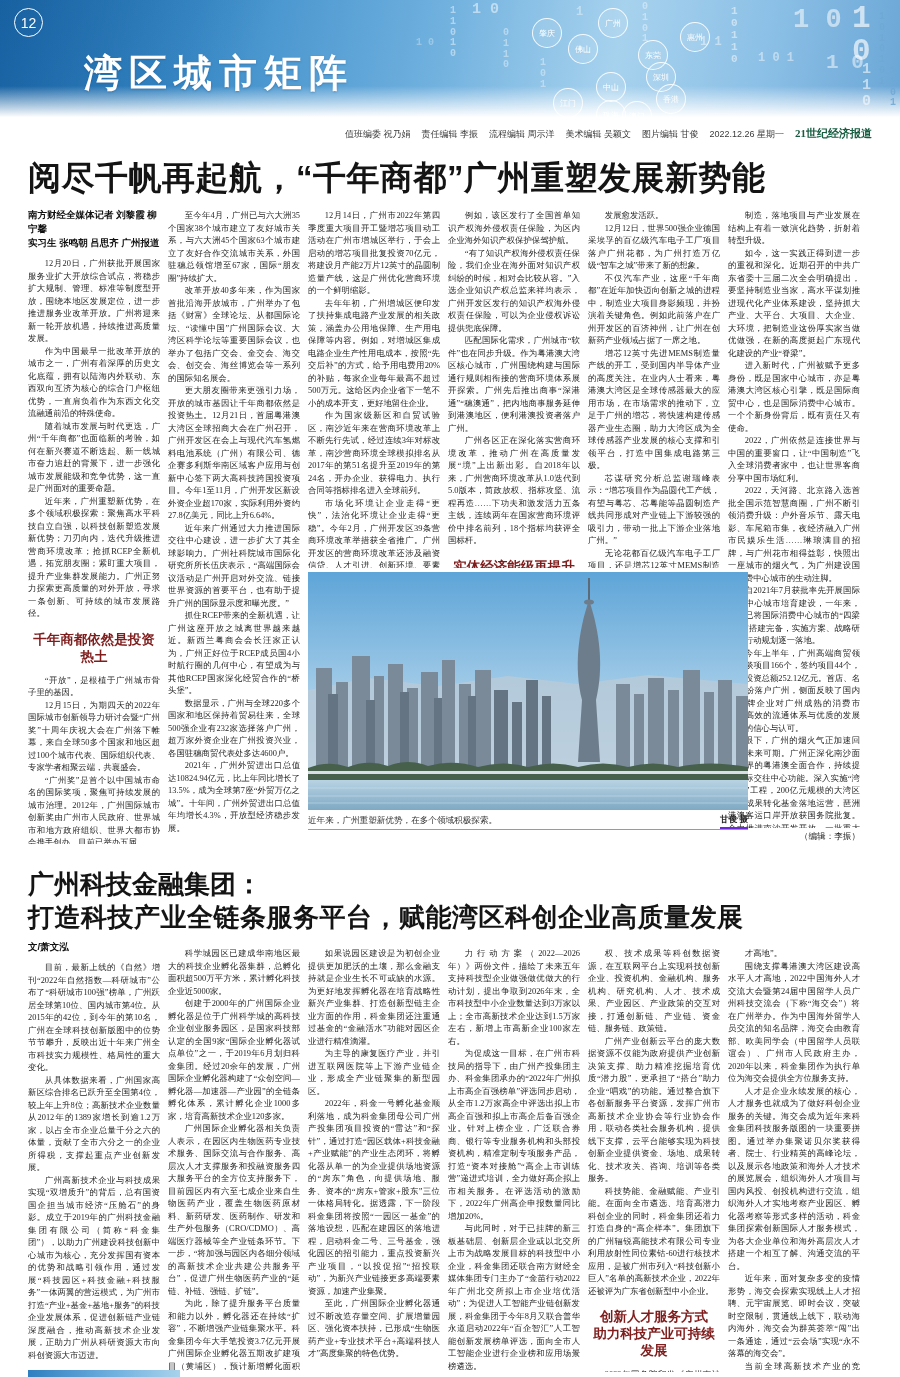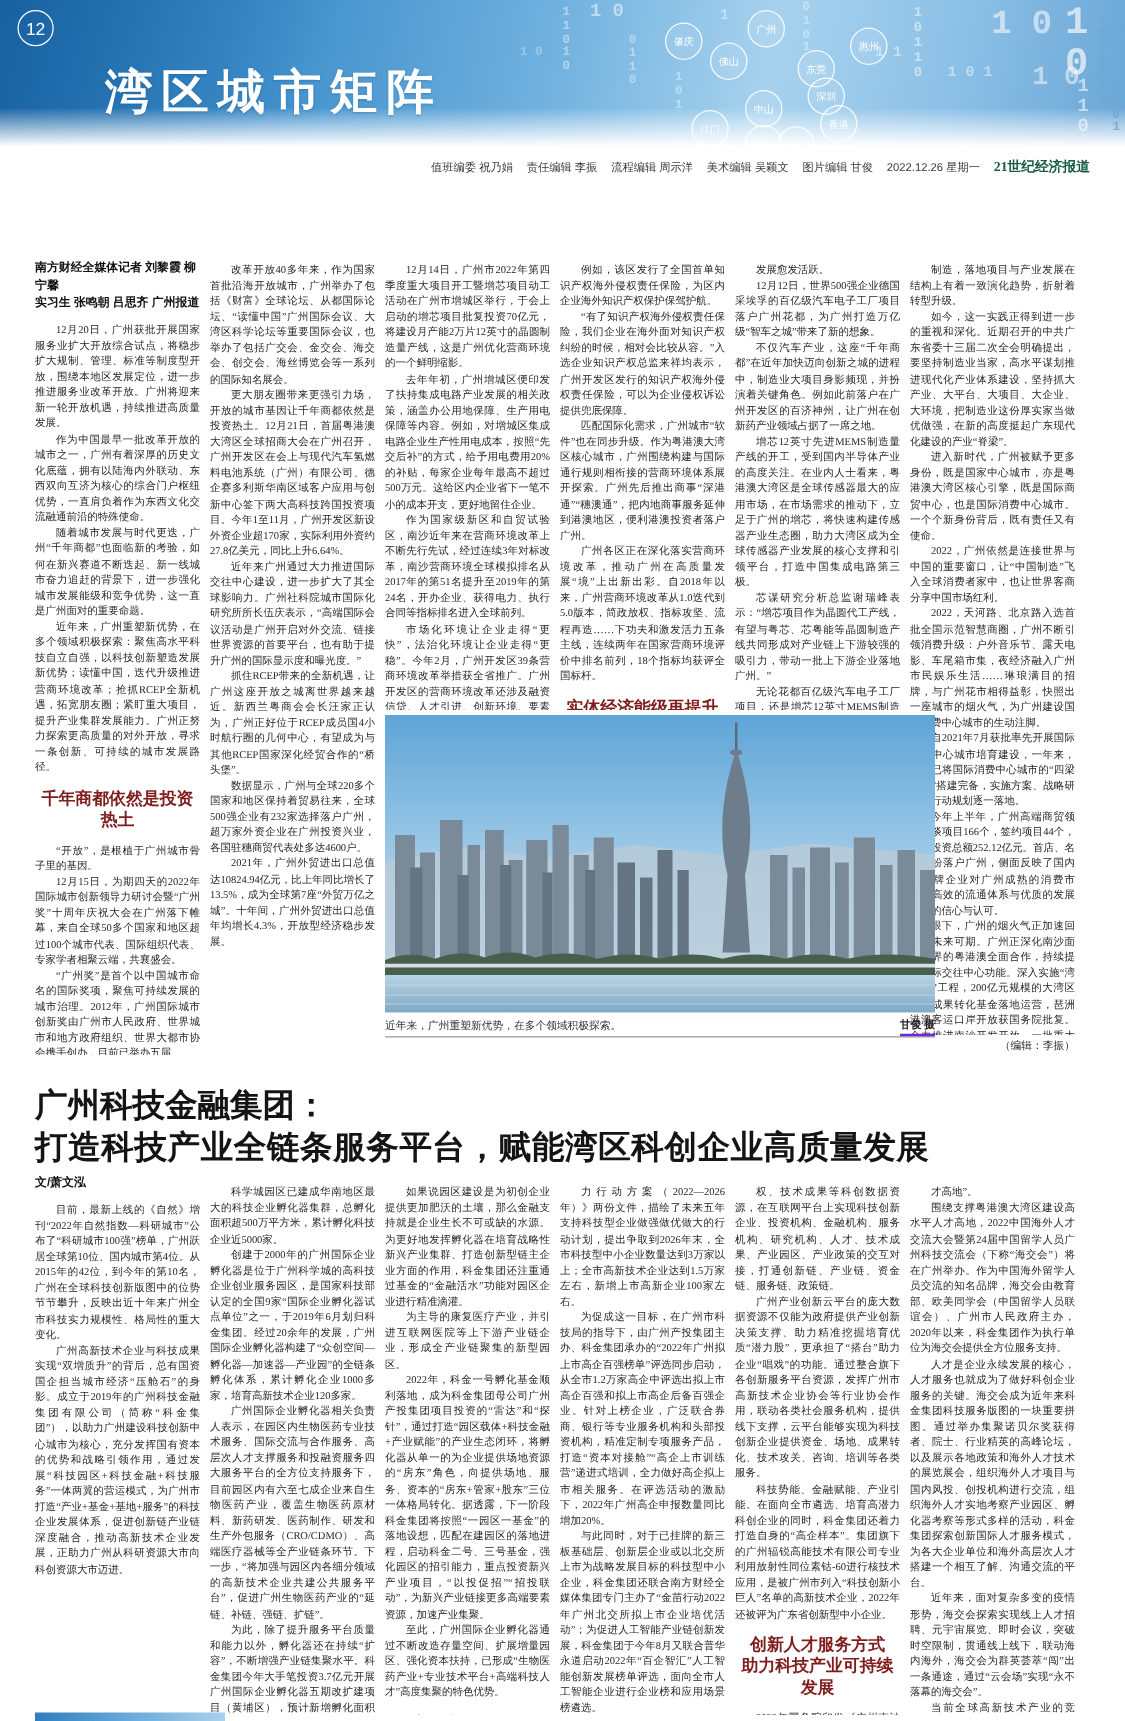--- a/index.html
+++ b/index.html
@@ -115,35 +115,37 @@
         <span class="city-bubble" style="left: 596px; top: 72px;">中山</span>
         <span class="city-bubble" style="left: 656px; top: 84px;">香港</span>
         <span class="city-bubble" style="left: 553px; top: 88px;">江门</span>
         <span class="city-bubble" style="left: 596px; top: 100px;">珠海</span>
         <span class="city-bubble" style="left: 622px; top: 101px;">澳门</span>
       </div>
   </div>
 
   <div class="meta-line"><span>值班编委 祝乃娟</span><span>责任编辑 李振</span><span>流程编辑 周示洋</span><span>美术编辑 吴颖文</span><span>图片编辑 甘俊</span><span>2022.12.26 星期一</span><span class="strong">21世纪经济报道</span></div>
 
+  <div class="headline-1">阅尽千帆再起航，“千年商都”广州重塑发展新势能</div>
 
   <div class="col" style="left:28px;top:208px;height:636px;">
       <div class="col-byline">南方财经全媒体记者 刘黎霞 柳宁馨</div>
       <div class="col-byline">实习生 张鸣朝 吕思齐 广州报道</div>
       <div class="byline-gap"></div>
       <p>12月20日，广州获批开展国家服务业扩大开放综合试点，将稳步扩大规制、管理、标准等制度型开放，围绕本地区发展定位，进一步推进服务业改革开放。广州将迎来新一轮开放机遇，持续推进高质量发展。</p>
       <p>作为中国最早一批改革开放的城市之一，广州有着深厚的历史文化底蕴，拥有以陆海内外联动、东西双向互济为核心的综合门户枢纽优势，一直肩负着作为东西文化交流融通前沿的特殊使命。</p>
       <p>随着城市发展与时代更迭，广州“千年商都”也面临新的考验，如何在新兴赛道不断迭起、新一线城市奋力追赶的背景下，进一步强化城市发展能级和竞争优势，这一直是广州面对的重要命题。</p>
-      <p>近年来，广州重塑新优势，在多个领域积极探索：聚焦高水平科技自立自强，以科技创新塑造发展新优势；读懂中国，迭代升级推进营商环境改革；抢抓RCEP全新机遇，拓宽朋友圈；紧盯重大项目，提升产业集群发展能力。广州正努力探索更高质量的对外开放，寻求一条创新、可持续的城市发展路径。</p>
+      <p>近年来，广州重塑新优势，在多个领域积极探索：聚焦高水平科技自立自强，以科技创新塑造发展新优势；刀刃向内，迭代升级推进营商环境改革；抢抓RCEP全新机遇，拓宽朋友圈；紧盯重大项目，提升产业集群发展能力。广州正努力探索更高质量的对外开放，寻求一条创新、可持续的城市发展路径。</p>
       <div class="subhead">千年商都依然是投资热土</div>
       <p>“开放”，是根植于广州城市骨子里的基因。</p>
       <p>12月15日，为期四天的2022年国际城市创新领导力研讨会暨“广州奖”十周年庆祝大会在广州落下帷幕，来自全球50多个国家和地区超过100个城市代表、国际组织代表、专家学者相聚云端，共襄盛会。</p>
       <p>“广州奖”是首个以中国城市命名的国际奖项，聚焦可持续发展的城市治理。2012年，广州国际城市创新奖由广州市人民政府、世界城市和地方政府组织、世界大都市协会携手创办，目前已举办五届。</p>
     </div>
   <div class="col" style="left:168px;top:210px;height:634px;">
+      <p>至今年4月，广州已与六大洲35个国家38个城市建立了友好城市关系，与六大洲45个国家63个城市建立了友好合作交流城市关系，外国驻穗总领馆增至67家，国际“朋友圈”持续扩大。</p>
       <p>改革开放40多年来，作为国家首批沿海开放城市，广州举办了包括《财富》全球论坛、从都国际论坛、“读懂中国”广州国际会议、大湾区科学论坛等重要国际会议，也举办了包括广交会、金交会、海交会、创交会、海丝博览会等一系列的国际知名展会。</p>
       <p>更大朋友圈带来更强引力场，开放的城市基因让千年商都依然是投资热土。12月21日，首届粤港澳大湾区全球招商大会在广州召开，广州开发区在会上与现代汽车氢燃料电池系统（广州）有限公司、德企赛多利斯华南区域客户应用与创新中心签下两大高科技跨国投资项目。今年1至11月，广州开发区新设外资企业超170家，实际利用外资约27.8亿美元，同比上升6.64%。</p>
       <p>近年来广州通过大力推进国际交往中心建设，进一步扩大了其全球影响力。广州社科院城市国际化研究所所长伍庆表示，“高端国际会议活动是广州开启对外交流、链接世界资源的首要平台，也有助于提升广州的国际显示度和曝光度。”</p>
       <p>抓住RCEP带来的全新机遇，让广州这座开放之城离世界越来越近。新西兰粤商会会长汪家正认为，广州正好位于RCEP成员国4小时航行圈的几何中心，有望成为与其他RCEP国家深化经贸合作的“桥头堡”。</p>
       <p>数据显示，广州与全球220多个国家和地区保持着贸易往来，全球500强企业有232家选择落户广州，超万家外资企业在广州投资兴业，各国驻穗商贸代表处多达4600户。</p>
       <p>2021年，广州外贸进出口总值达10824.94亿元，比上年同比增长了13.5%，成为全球第7座“外贸万亿之城”。十年间，广州外贸进出口总值年均增长4.3%，开放型经济稳步发展。</p>
     </div>
   <div class="col" style="left:308px;top:210px;height:358px;">
       <p>12月14日，广州市2022年第四季度重大项目开工暨增芯项目动工活动在广州市增城区举行，于会上启动的增芯项目批复投资70亿元，将建设月产能2万片12英寸的晶圆制造量产线，这是广州优化营商环境的一个鲜明缩影。</p>
       <p>去年年初，广州增城区便印发了扶持集成电路产业发展的相关政策，涵盖办公用地保障、生产用电保障等内容。例如，对增城区集成电路企业生产性用电成本，按照“先交后补”的方式，给予用电费用20%的补贴，每家企业每年最高不超过500万元。这给区内企业省下一笔不小的成本开支，更好地留住企业。</p>
@@ -249,20 +251,21 @@
 
   <div class="headline-2">
     <div class="l1">广州科技金融集团：</div>
     <div class="l2">打造科技产业全链条服务平台，赋能湾区科创企业高质量发展</div>
   </div>
 
   <div class="col" style="left:28px;top:940px;height:424px;">
       <div class="col-byline">文/萧文泓</div>
       <div class="byline-gap"></div>
       <p>目前，最新上线的《自然》增刊“2022年自然指数—科研城市”公布了“科研城市100强”榜单，广州跃居全球第10位、国内城市第4位。从2015年的42位，到今年的第10名，广州在全球科技创新版图中的位势节节攀升，反映出近十年来广州全市科技实力规模性、格局性的重大变化。</p>
+      <p>从具体数据来看，广州国家高新区综合排名已跃升至全国第4位，较上年上升8位；高新技术企业数量从2012年的1389家增长到逾1.2万家，以占全市企业总量千分之六的体量，贡献了全市六分之一的企业所得税，支撑起重点产业创新发展。</p>
       <p>广州高新技术企业与科技成果实现“双增质升”的背后，总有国资国企担当城市经济“压舱石”的身影。成立于2019年的广州科技金融集团有限公司（简称“科金集团”），以助力广州建设科技创新中心城市为核心，充分发挥国有资本的优势和战略引领作用，通过发展“科技园区+科技金融+科技服务”一体两翼的营运模式，为广州市打造“产业+基金+基地+服务”的科技企业发展体系，促进创新链产业链深度融合，推动高新技术企业发展，正助力广州从科研资源大市向科创资源大市迈进。</p>
     </div>
   <div class="col" style="left:168px;top:948px;height:424px;">
       <p>科学城园区已建成华南地区最大的科技企业孵化器集群，总孵化面积超500万平方米，累计孵化科技企业近5000家。</p>
       <p>创建于2000年的广州国际企业孵化器是位于广州科学城的高科技企业创业服务园区，是国家科技部认定的全国9家“国际企业孵化器试点单位”之一，于2019年6月划归科金集团。经过20余年的发展，广州国际企业孵化器构建了“众创空间—孵化器—加速器—产业园”的全链条孵化体系，累计孵化企业1000多家，培育高新技术企业120多家。</p>
       <p>广州国际企业孵化器相关负责人表示，在园区内生物医药专业技术服务、国际交流与合作服务、高层次人才支撑服务和投融资服务四大服务平台的全方位支持服务下，目前园区内有六至七成企业来自生物医药产业，覆盖生物医药原材料、新药研发、医药制作、研发和生产外包服务（CRO/CDMO）、高端医疗器械等全产业链条环节。下一步，“将加强与园区内各细分领域的高新技术企业共建公共服务平台”，促进广州生物医药产业的“延链、补链、强链、扩链”。</p>
       <p>为此，除了提升服务平台质量和能力以外，孵化器还在持续“扩容”，不断增强产业链集聚水平。科金集团今年大手笔投资3.7亿元开展广州国际企业孵化器五期改扩建项目（黄埔区），预计新增孵化面积3.46万平方米，引进和培育近40家高成长的科技型中小企业。与此同时，坐落于白云区松洲街罗冲围的孵化器金广电分园也已开始施工和招商，总体面积将达到1.3万平方米，计划建立以数字健康</p>
     </div>
   <div class="col" style="left:308px;top:948px;height:424px;">
       <p>如果说园区建设是为初创企业提供更加肥沃的土壤，那么金融支持就是企业生长不可或缺的水源。为更好地发挥孵化器在培育战略性新兴产业集群、打造创新型链主企业方面的作用，科金集团还注重通过基金的“金融活水”功能对园区企业进行精准滴灌。</p>

